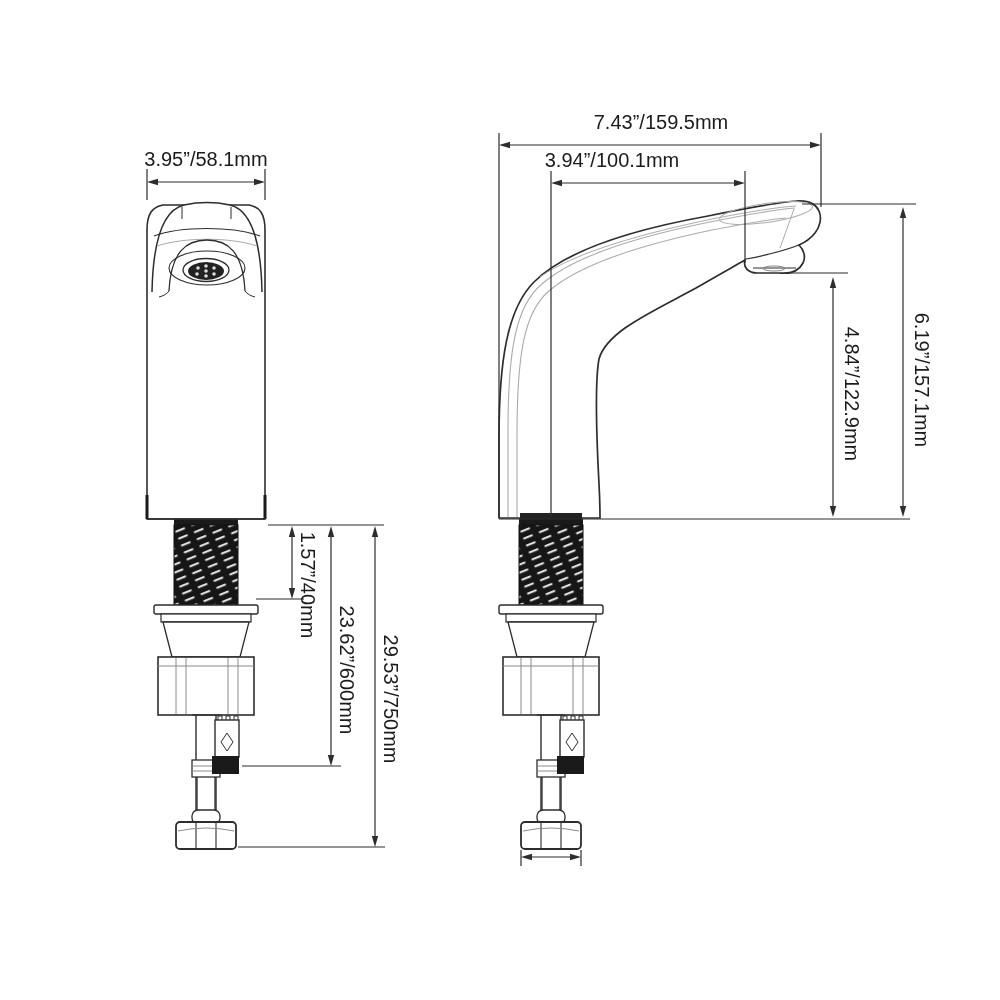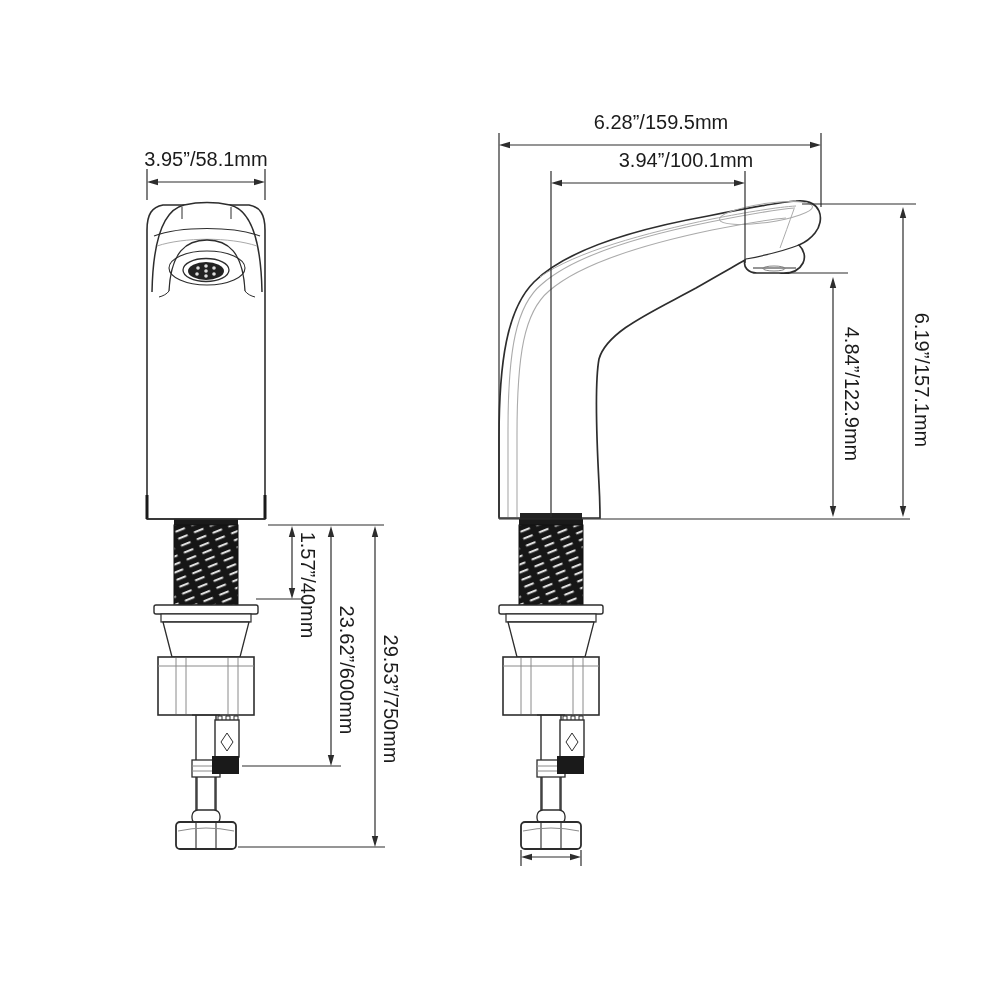--- a/index.html
+++ b/index.html
@@ -164,23 +164,23 @@
 
     <g>
       <path d="M521,850 V866 M581,850 V866 M532,857 H570"></path>
       <path d="M521,857 l11,-3.2 v6.4 z M581,857 l-11,-3.2 v6.4 z" fill="#2d2d2d" stroke="none"></path>
     </g>
   </g>
 </svg>
 
 <div class="dim-label" style="left:206px;top:159px">3.95”/58.1mm</div>
 
-<div class="dim-label" style="left:661px;top:122px">6.28”/159.5mm</div>
+<div class="dim-label" style="left:661px;top:122px">7.43”/159.5mm</div>
 
-<div class="dim-label" style="left:686px;top:160px">3.94”/100.1mm</div>
+<div class="dim-label" style="left:612px;top:160px">3.94”/100.1mm</div>
 
 <div class="dim-label vert" style="left:308px;top:585px">1.57”/40mm</div>
 
 <div class="dim-label vert" style="left:347px;top:670px">23.62”/600mm</div>
 
 <div class="dim-label vert" style="left:391px;top:699px">29.53”/750mm</div>
 
 <div class="dim-label vert" style="left:852px;top:394px">4.84”/122.9mm</div>
 
 <div class="dim-label vert" style="left:922px;top:380px">6.19”/157.1mm</div>

